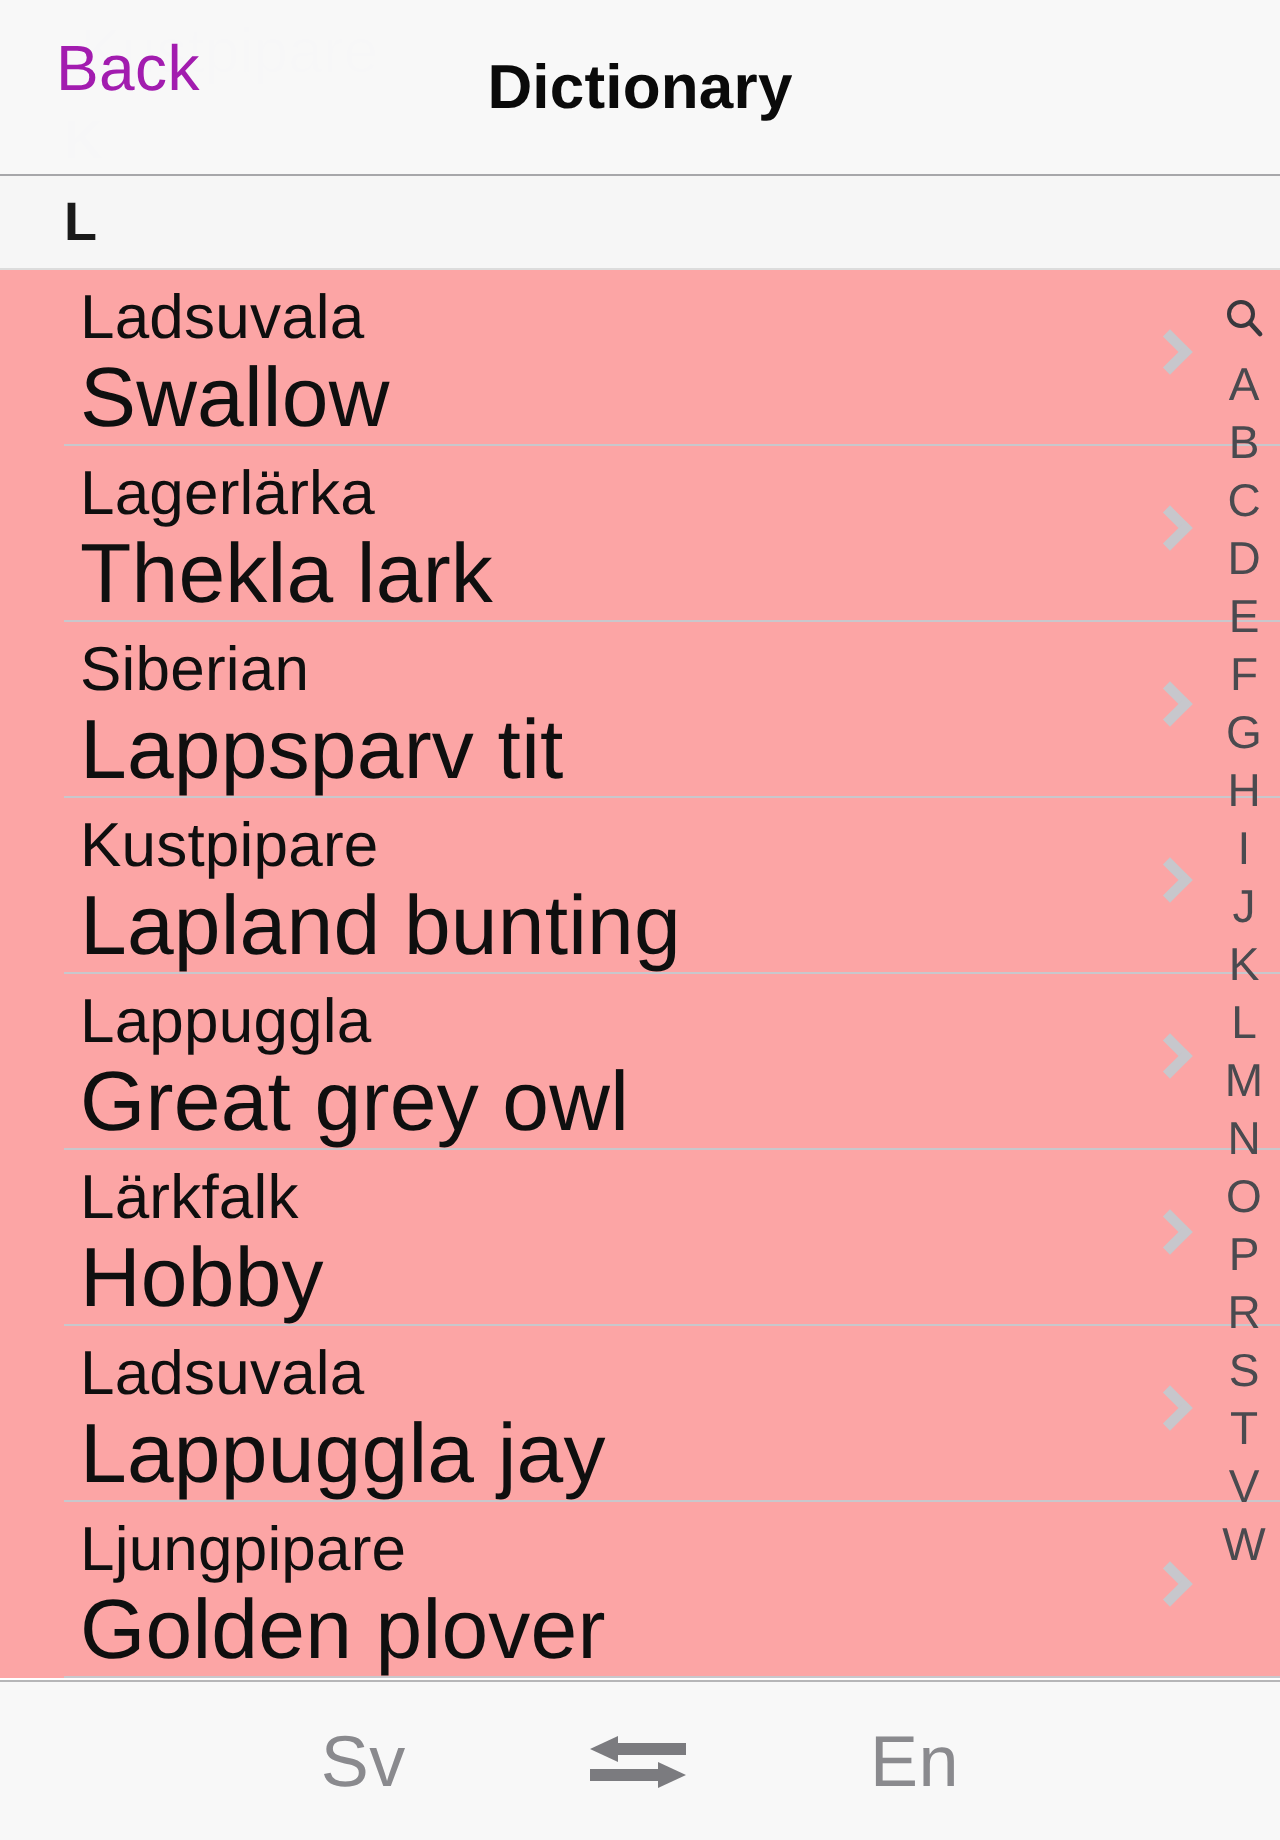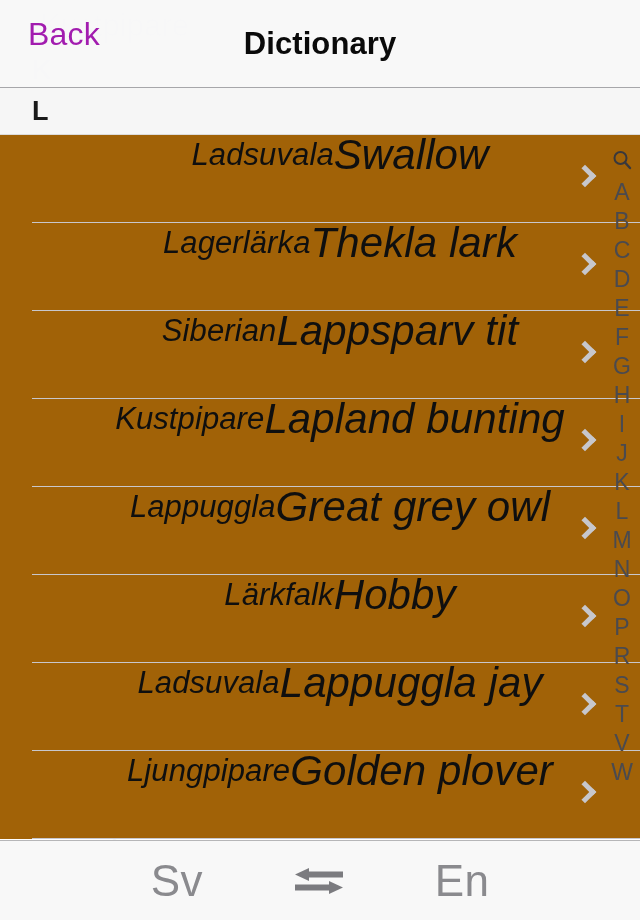--- a/index.html
+++ b/index.html
@@ -106,26 +106,25 @@
   .list {
     position: absolute;
     left: 0;
     top: 135px;
     width: 640px;
     z-index: 2;
   }
   .row {
     position: relative;
     height: 88px;
-    background: #a16207;
+    background: #fca5a5;
     padding: 0 0 0 40px;
     display: flex;
-    flex-direction: row;
+    flex-direction: column;
     justify-content: center;
-    font-style: italic;
   }
   .row::after {
     content: "";
     position: absolute;
     left: 32px;
     right: 0;
     bottom: 0;
     height: 1px;
     background: #c8c7cc;
   }
@@ -230,21 +229,21 @@
     width: 640px;
     height: 80px;
     background: rgba(247,247,247,0.93);
     border-top: 1px solid #b6b6b8;
     z-index: 10;
     display: flex;
     align-items: center;
     justify-content: center;
   }
   .lang-btn {
-    font-size: 44px;
+    font-size: 36px;
     color: #8a8a8e;
     letter-spacing: .3px;
     cursor: pointer;
     padding: 6px 14px;
   }
   .swap-icon {
     width: 60px;
     height: 44px;
     margin: 0 72px;
     position: relative;

